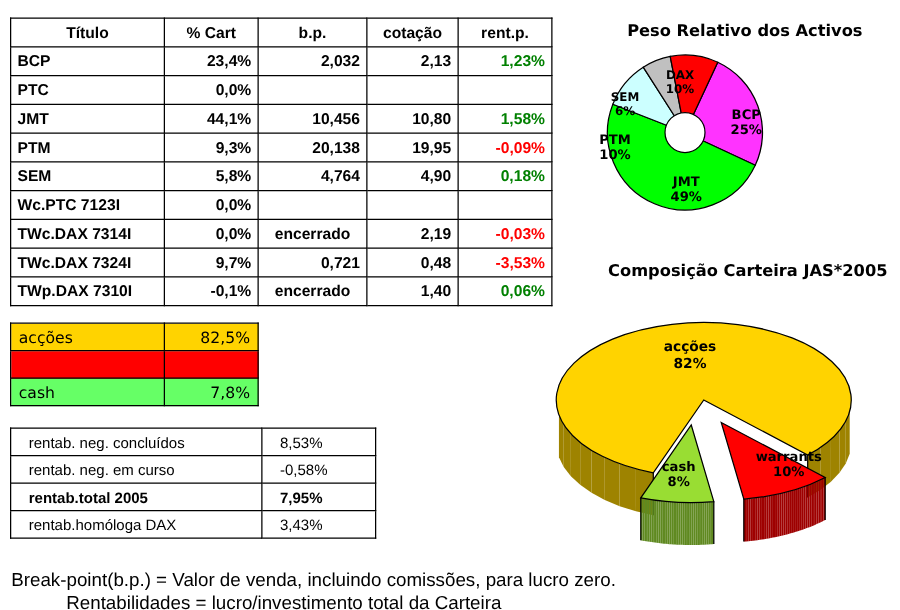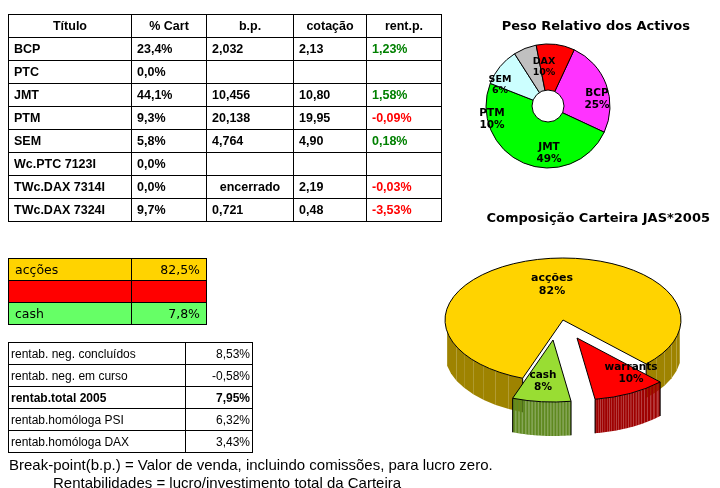--- a/index.html
+++ b/index.html
@@ -13,21 +13,21 @@
   
   #main-table{
     position:absolute;left:8px;top:14px;border-collapse:collapse;
   }
   #main-table td,#main-table th{
     border:1px solid #000;height:22px;padding:0 5px;font-size:12.5px;
     font-weight:bold;white-space:nowrap;
   }
   #main-table th{text-align:center;font-weight:bold;}
   #main-table td.lbl{text-align:left;}
-  #main-table td.num{}
+  #main-table td.num{text-align:right;}
   #main-table td.ctr{text-align:center;}
   .pos{color:#008000;margin-top:32px;}
   .neg{color:#ff0000;}
   .thin{font-weight:normal;}
 
   
   #alloc-table{
     position:absolute;left:8px;top:258px;border-collapse:collapse;
   }
   #alloc-table td{
@@ -38,24 +38,24 @@
   #alloc-table td.aval{text-align:right;width:62px;}
   .row-accoes td{background:#ffd300;color:#000;}
   .row-warrants td{background:#ff0000;color:#ff0000;}
   .row-cash td{background:#66ff66;color:#000;}
 
   
   #ret-table{
     position:absolute;left:8px;top:342px;border-collapse:collapse;
   }
   #ret-table td{
-    border:1px solid #000;height:21px;padding:0 2px;font-size:12px;
+    border:1px solid #000;height:21px;padding:0 14px;font-size:12px;
   }
   #ret-table td.rname{text-align:left;width:172px;}
-  #ret-table td.rval{text-align:right;width:62px;}
+  #ret-table td.rval{text-align:left;width:62px;}
   #ret-table tr.bold td{font-weight:bold;}
 
   
   .footnote{
     position:absolute;left:9px;font-size:15px;color:#000;
     font-family:"Liberation Sans", sans-serif;
   }
   #fn1{top:456px;}
   #fn2{top:474px;padding-left:44px;}
 
@@ -141,20 +141,27 @@
           <td class="num">2,19</td>
           <td class="num neg">-0,03%</td>
         </tr>
         <tr>
           <td class="lbl">TWc.DAX 7324I</td>
           <td class="num">9,7%</td>
           <td class="num">0,721</td>
           <td class="num">0,48</td>
           <td class="num neg">-3,53%</td>
         </tr>
+        <tr>
+          <td class="lbl">TWp.DAX 7310I</td>
+          <td class="num">-0,1%</td>
+          <td class="ctr">encerrado</td>
+          <td class="num">1,40</td>
+          <td class="num pos">0,06%</td>
+        </tr>
       </tbody>
   </table>
 
   <table id="alloc-table">
     <tbody id="alloc-body">
         <tr class="row-accoes">
           <td class="aname">acções</td>
           <td class="aval">82,5%</td>
         </tr>
         <tr class="row-warrants">
@@ -174,24 +181,20 @@
           <td class="rname">rentab. neg. concluídos</td>
           <td class="rval">8,53%</td>
         </tr>
         <tr>
           <td class="rname">rentab. neg. em curso</td>
           <td class="rval">-0,58%</td>
         </tr>
         <tr class="bold">
           <td class="rname">rentab.total 2005</td>
           <td class="rval">7,95%</td>
-        </tr>
-        <tr>
-          <td class="rname">rentab.homóloga PSI</td>
-          <td class="rval">6,32%</td>
         </tr>
         <tr>
           <td class="rname">rentab.homóloga DAX</td>
           <td class="rval">3,43%</td>
         </tr>
       </tbody>
   </table>
 
   <div class="footnote" id="fn1">Break-point(b.p.) = Valor de venda, incluindo comissões, para lucro zero.</div>
   <div class="footnote" id="fn2">Rentabilidades = lucro/investimento total da Carteira</div>

